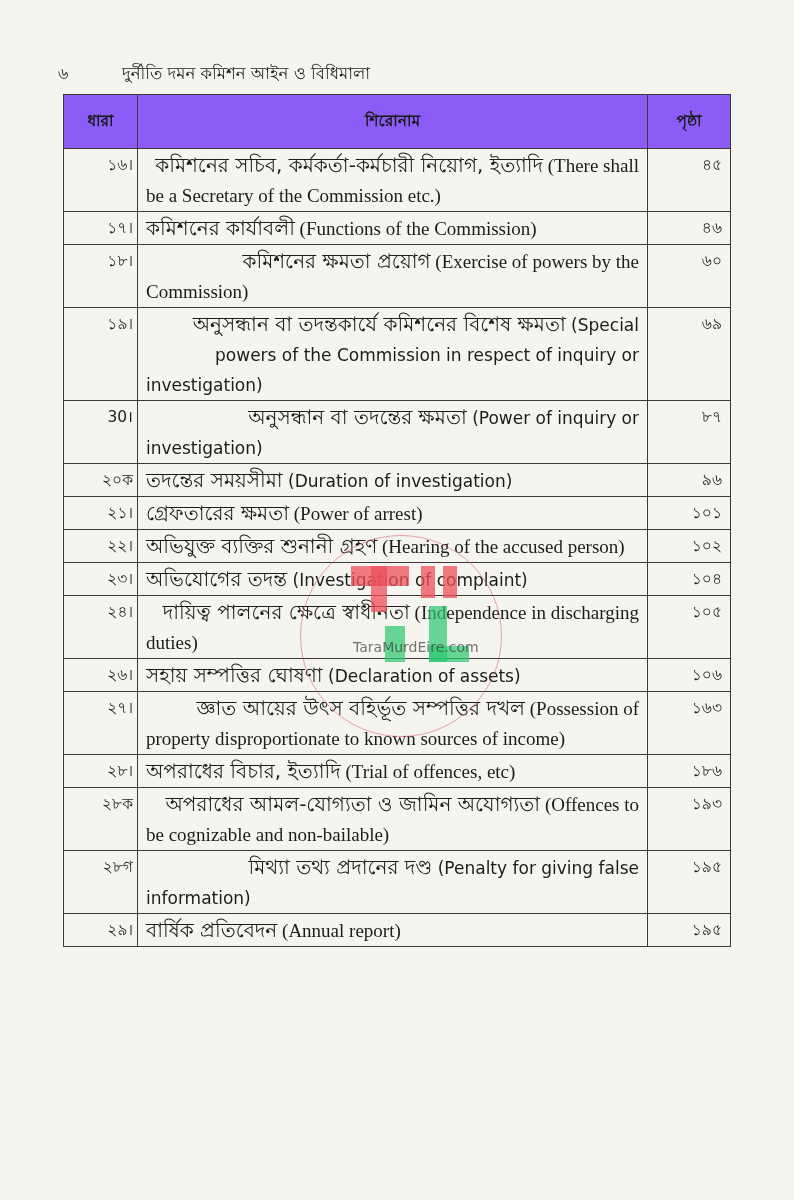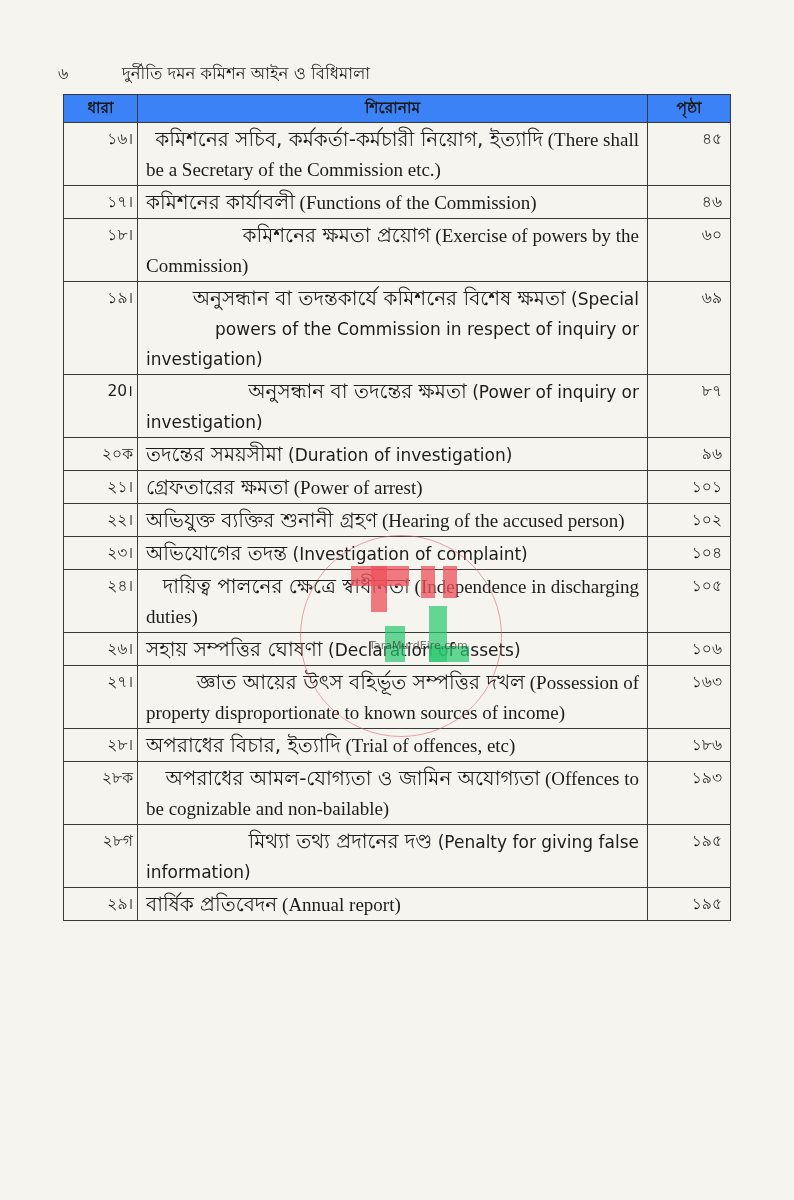--- a/index.html
+++ b/index.html
@@ -44,26 +44,26 @@
     background: transparent;
   }
   table.toc col.c1 { width: 74px; }
   table.toc col.c2 { width: 510px; }
   table.toc col.c3 { width: 83px; }
   table.toc th, table.toc td {
     border: 1.3px solid #3a3a3a;
     vertical-align: top;
   }
   table.toc thead th {
-    background: #3b82f6;
+    background: #8b5cf6;
     font-family: Liberation Serif, serif;
     font-weight: bold;
     font-size: 15.5px;
     height: 27px;
-    padding: 0;
+    padding: 13px;
     text-align: center;
     vertical-align: middle;
     color: #1a1a1a;
   }
   table.toc td {
     font-size: 19px;
     line-height: 30px;
     padding: 1px 8px 0 8px;
     text-align: right;
   }
@@ -113,24 +113,24 @@
   .wm-bar-red {
     position: absolute;
     background: rgba(238, 80, 90, 0.75);
   }
   .wm-bar-green {
     position: absolute;
     background: rgba(40, 200, 110, 0.7);
   }
   .wm-text {
     position: absolute;
-    left: 68px;
+    left: 52px;
     top: 103px;
     font-family: "DejaVu Sans", sans-serif;
-    font-size: 11px;
+    font-size: 14px;
     color: rgba(60,60,60,0.7);
   }
 </style>
 </head>
 <body>
 
 <div class="page-header">
   <span class="page-number">৬</span>
   <span class="book-title">দুর্নীতি দমন কমিশন আইন ও বিধিমালা</span>
 </div>
@@ -163,21 +163,21 @@
       <td class="sec">১৮।</td>
       <td class="title"><span class="bn">কমিশনের ক্ষমতা প্রয়োগ</span> <span>(Exercise of powers by the Commission)</span></td>
       <td class="pg">৬০</td>
     </tr>
     <tr>
       <td class="sec">১৯।</td>
       <td class="title sans"><span class="bn">অনুসন্ধান বা তদন্তকার্যে কমিশনের বিশেষ ক্ষমতা</span> <span>(Special powers of the Commission in respect of inquiry or investigation)</span></td>
       <td class="pg">৬৯</td>
     </tr>
     <tr>
-      <td class="sec">20।</td>
+      <td class="sec">30।</td>
       <td class="title sans"><span class="bn">অনুসন্ধান বা তদন্তের ক্ষমতা</span> <span>(Power of inquiry or investigation)</span></td>
       <td class="pg">৮৭</td>
     </tr>
     <tr>
       <td class="sec">২০ক</td>
       <td class="title sans"><span class="bn">তদন্তের সময়সীমা</span> <span>(Duration of investigation)</span></td>
       <td class="pg">৯৬</td>
     </tr>
     <tr>
       <td class="sec">২১।</td>

